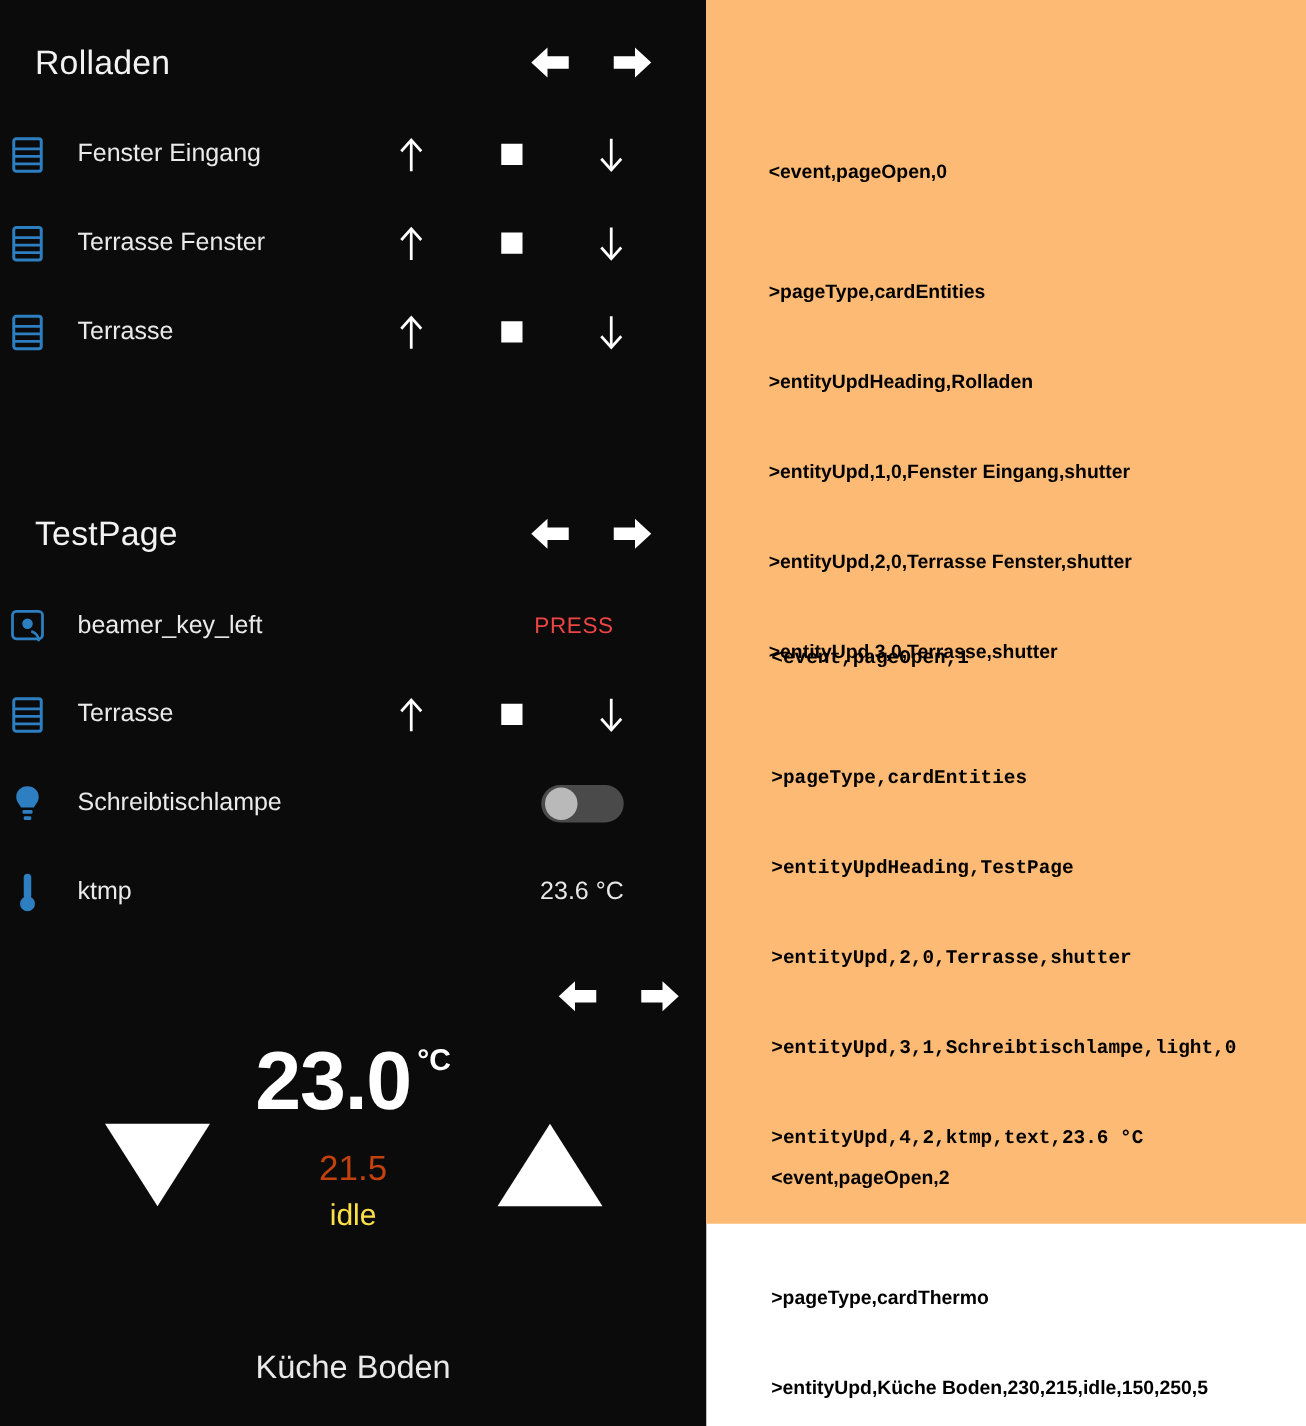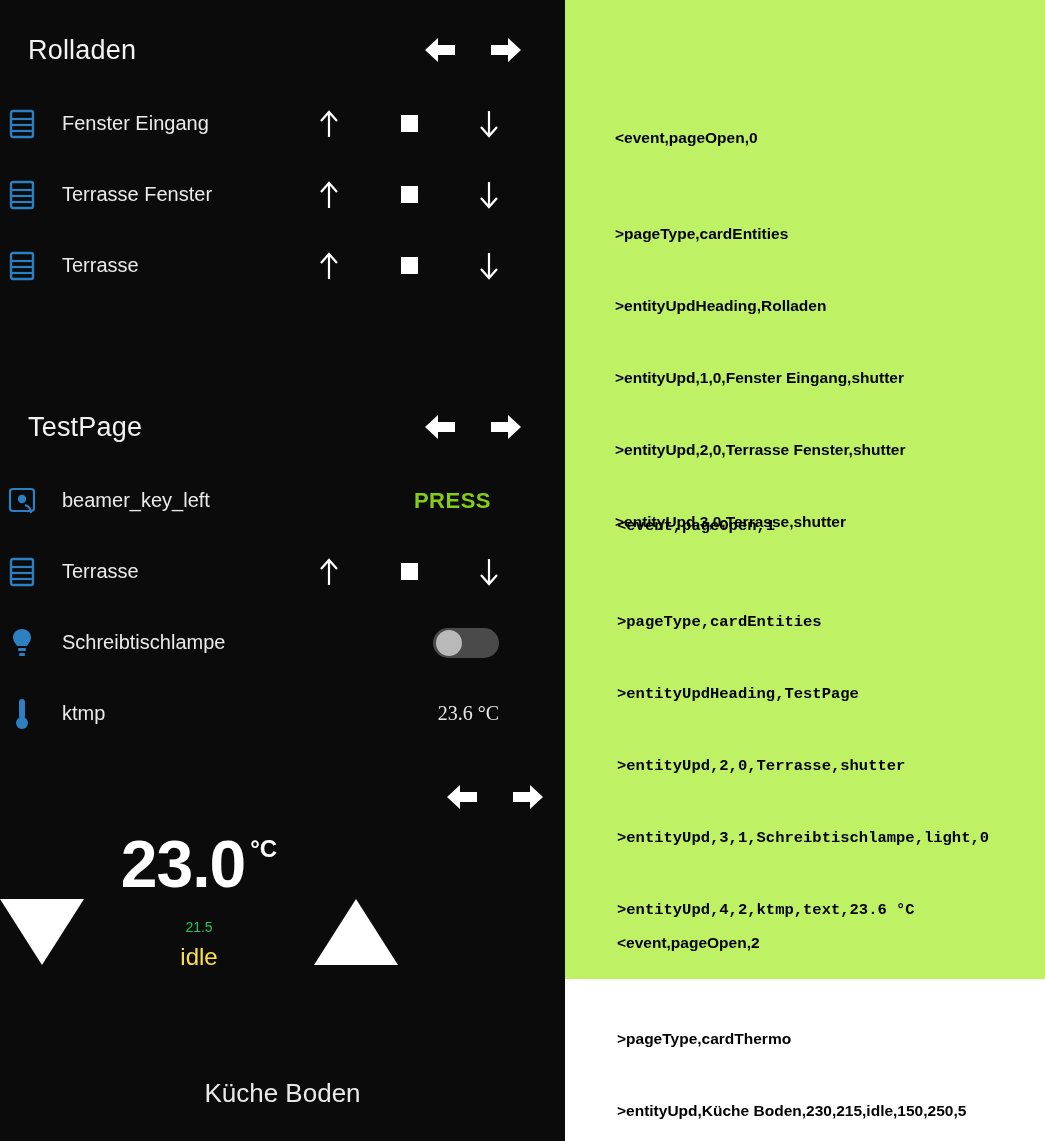--- a/index.html
+++ b/index.html
@@ -102,23 +102,23 @@
     align-items: center;
     justify-content: center;
     color: #ffffff;
   }
   .stop-square {
     width: 17px;
     height: 17px;
     background: #ffffff;
   }
   .press-label {
-    color: #84cc16;
-    font-size: 22px;
-    font-weight: bold;
+    color: #ef4444;
+    font-size: 18px;
+    font-weight: normal;
     letter-spacing: 0.5px;
     padding-right: 44px;
   }
   .toggle {
     width: 66px;
     height: 30px;
     border-radius: 15px;
     background: #4a4a4a;
     position: relative;
     margin-right: 36px;
@@ -129,39 +129,38 @@
     left: 3px;
     width: 26px;
     height: 26px;
     border-radius: 13px;
     background: #b9b9b9;
   }
   .text-value {
     color: #e8e8e8;
     font-size: 20px;
     padding-right: 36px;
-    font-family: Liberation Serif, serif;
   }
   
   .thermo {
     position: relative;
     padding-top: 6px;
   }
   .thermo-header {
     display: flex;
     justify-content: flex-end;
     align-items: center;
     height: 56px;
     padding-right: 18px;
     gap: 28px;
   }
   .thermo-body {
     display: flex;
     align-items: flex-start;
-    justify-content: flex-start;
+    justify-content: center;
     padding-top: 6px;
     gap: 0;
   }
   .tri {
     width: 0;
     height: 0;
     flex: none;
   }
   .tri-down {
     border-left: 42px solid transparent;
@@ -192,22 +191,22 @@
     line-height: 1;
     letter-spacing: -1px;
   }
   .temp-unit {
     font-size: 24px;
     font-weight: bold;
     margin-left: 5px;
     margin-top: 4px;
   }
   .temp-target {
-    color: #22c55e;
-    font-size: 14px;
+    color: #c2410c;
+    font-size: 28px;
     margin-top: 22px;
   }
   .temp-state {
     color: #fde047;
     font-size: 24px;
     margin-top: 8px;
   }
   .thermo-name {
     text-align: center;
     color: #e9e9e9;
@@ -215,21 +214,21 @@
     position: absolute;
     left: 0;
     right: 0;
     bottom: 24px;
     margin-top: 29px;
   }
   
   .logpanel {
     flex: 1;
     position: relative;
-    background: #bef264;
+    background: #fdba74;
   }
   .logblock {
     position: absolute;
     color: #000000;
     font-size: 15.5px;
     font-weight: bold;
     line-height: 24px;
     white-space: pre;
   }
   .logblock .hdr {

